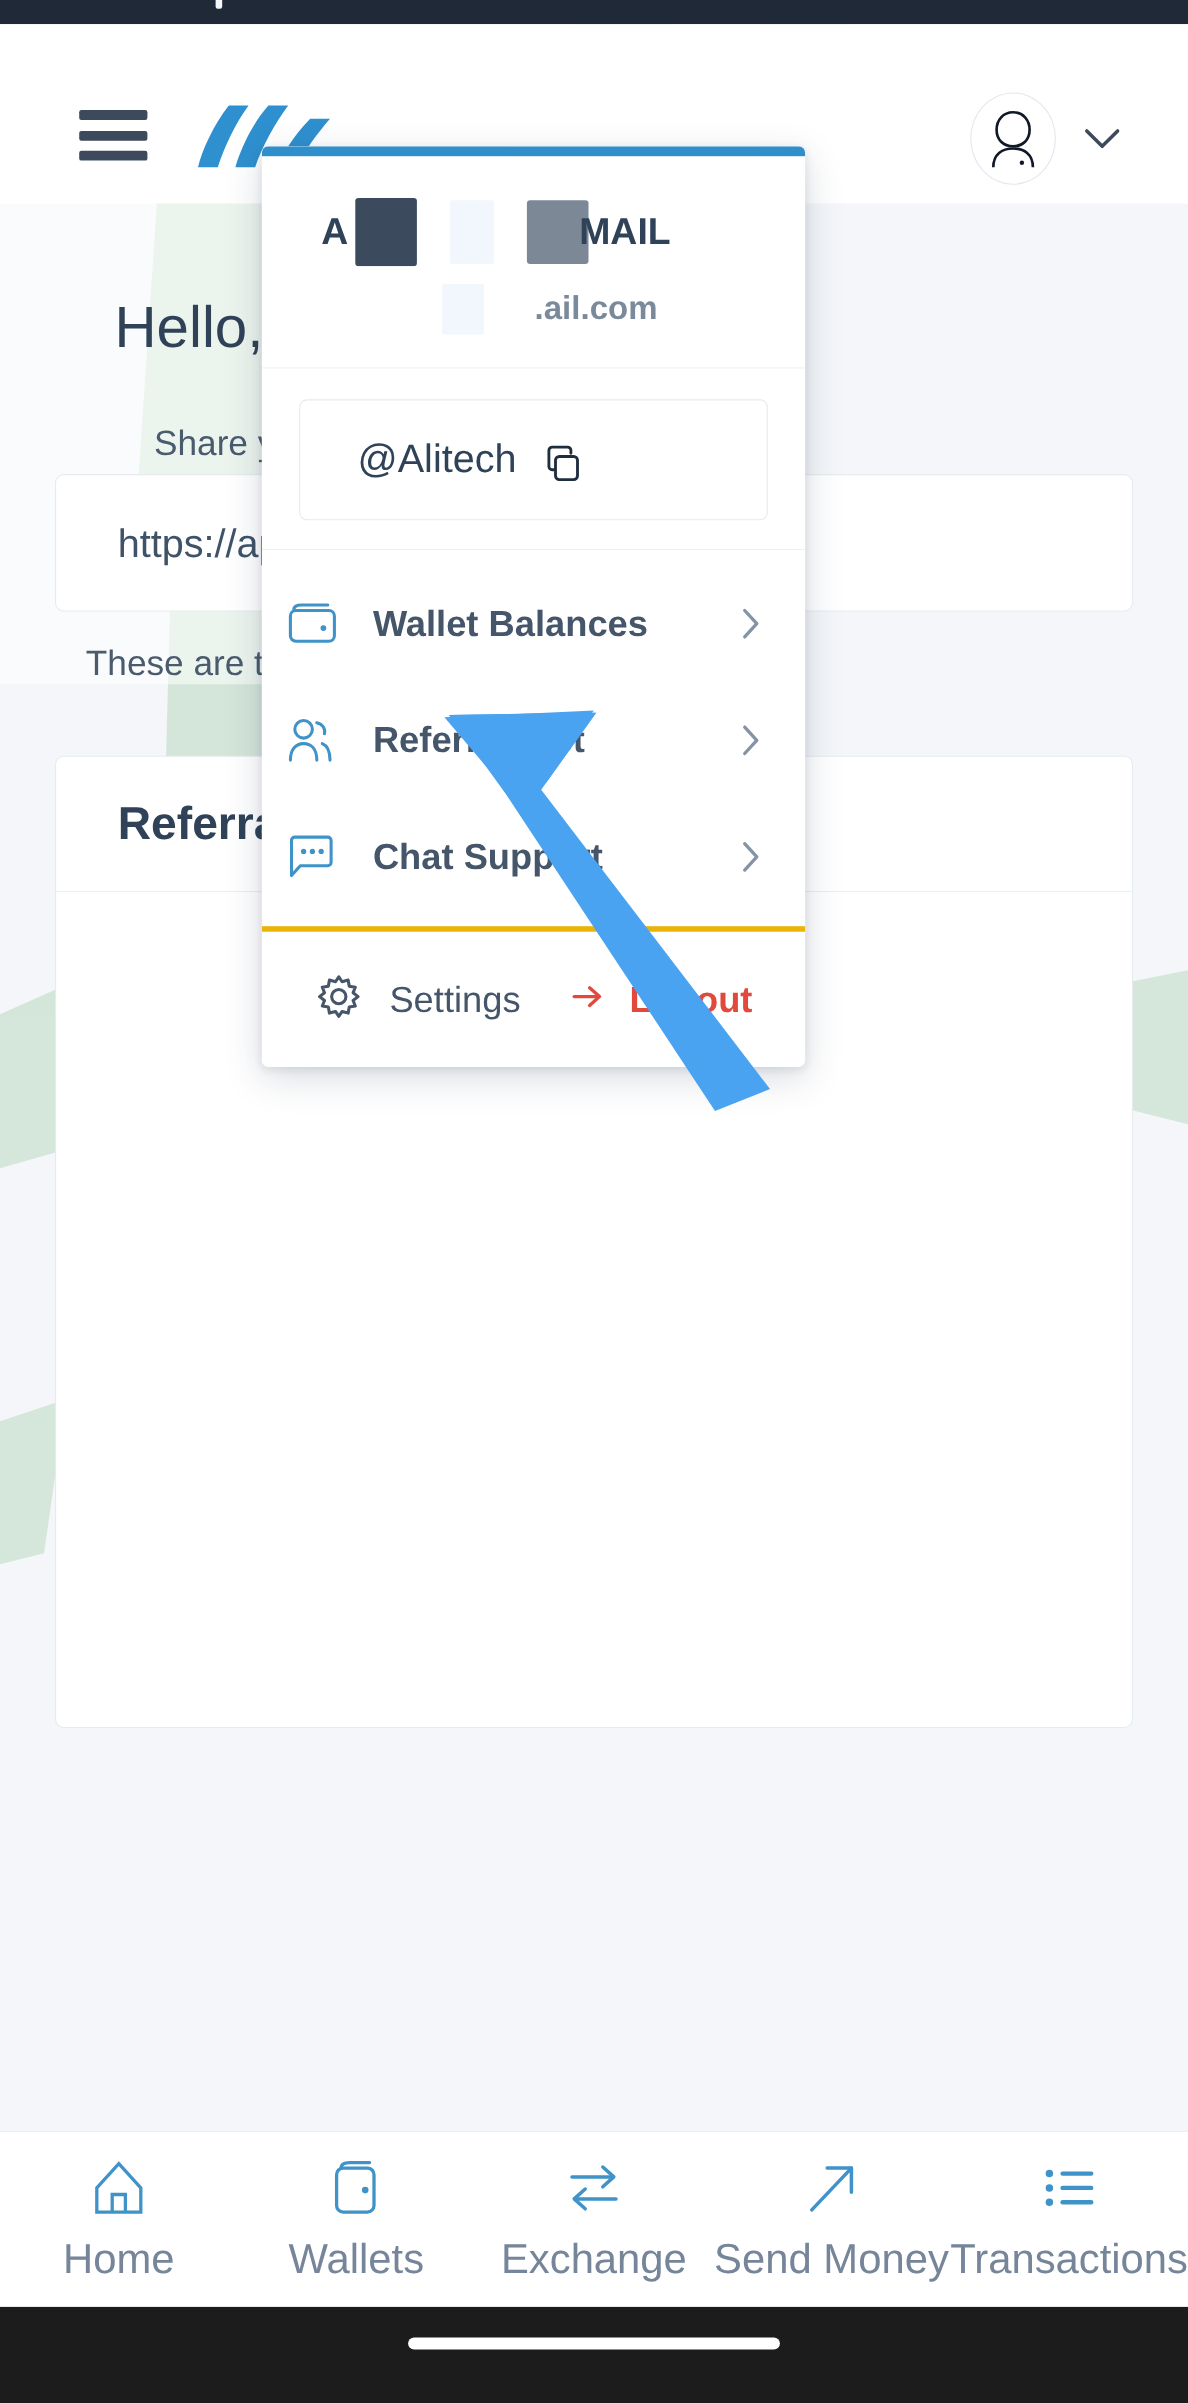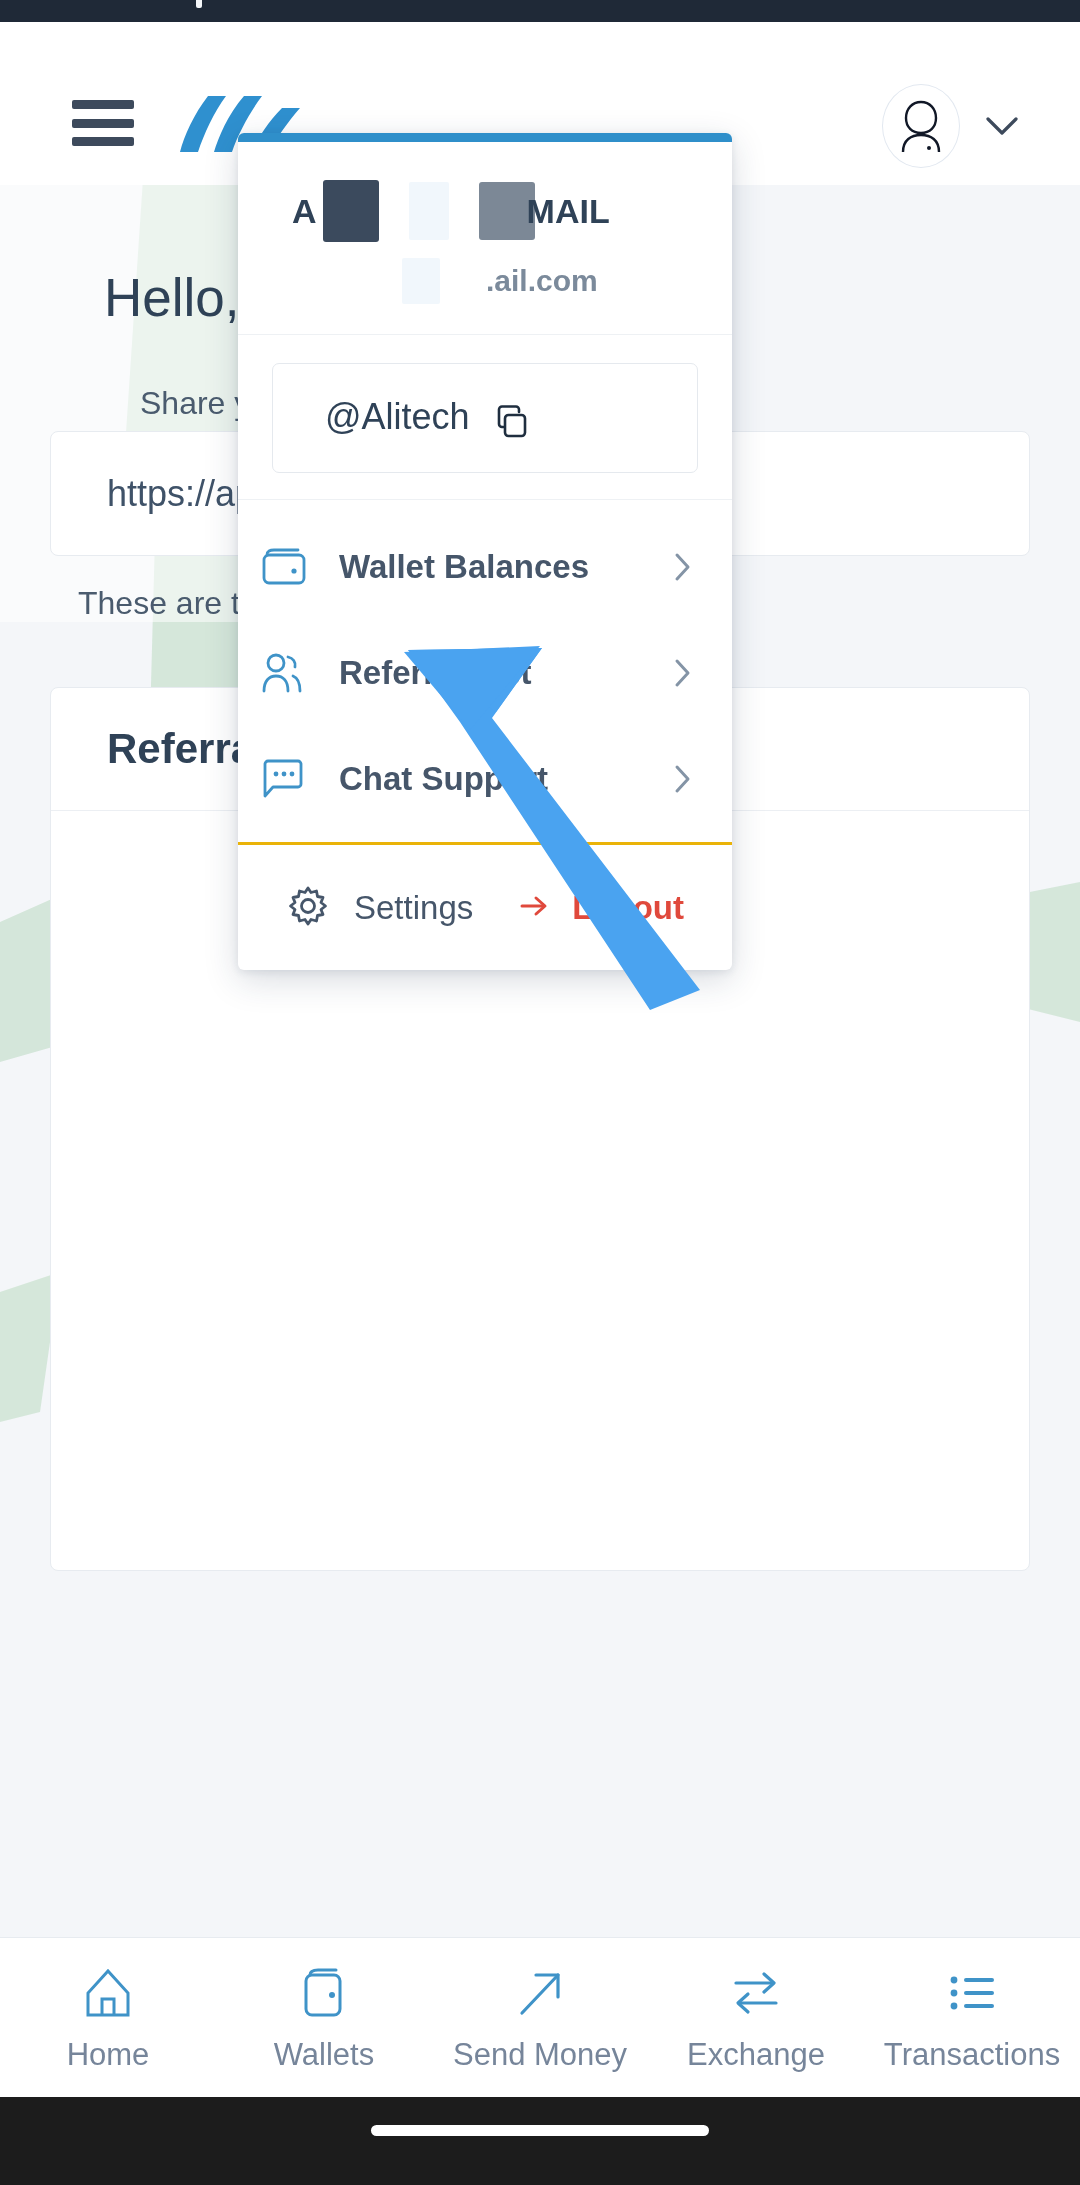--- a/index.html
+++ b/index.html
@@ -126,41 +126,41 @@
   .dd-taglabel { margin-top: 14px; font-size: 27px; color: #8794a4; }
   .dd-items { border-top: 1px solid #eef1f4; padding: 14px 0 10px 0; }
   .dd-item {
     height: 106px; display: flex; align-items: center;
     padding: 0 40px 0 23px; cursor: pointer;
   }
   .dd-item .ico { width: 56px; display: flex; align-items: center; }
   .dd-item .lbl { flex: 1; font-size: 33px; font-weight: bold; color: #46566a; margin-left: 22px; }
   .dd-item .chev { display: flex; align-items: center; }
   .dd-footer {
-    border-top: 3px solid #eab308; height: 128px;
+    border-top: 5px solid #eab308; height: 128px;
     display: flex; align-items: center; justify-content: space-between;
     padding: 0 48px 0 50px;
   }
   .dd-settings { display: flex; align-items: center; cursor: pointer; }
   .dd-settings .lbl { font-size: 33px; color: #46566a; margin-left: 26px; }
   .dd-logout { display: flex; align-items: center; cursor: pointer; }
   .dd-logout .lbl { font-size: 33px; font-weight: bold; color: #e0493c; margin-left: 20px; }
 
   
   .pointer-arrow { position: absolute; left: 400px; top: 590px; z-index: 40; pointer-events: none; }
 
   
   .tabbar {
     position: absolute; left: 0; bottom: 88px; width: 1080px; height: 160px;
     background: #ffffff; border-top: 1px solid #e7ebf0;
     display: flex; align-items: center; z-index: 6;
   }
   .tab { flex: 1; display: flex; flex-direction: column; align-items: center; justify-content: center; cursor: pointer; }
   .tab .ico { height: 56px; display: flex; align-items: flex-end; }
-  .tab .lbl { margin-top: 18px; font-size: 31px; color: #76859a; white-space: nowrap; }
+  .tab .lbl { margin-top: 18px; font-size: 38px; color: #76859a; white-space: nowrap; }
 </style>
 </head>
 <body>
 
 <div id="app">
 
   <div class="bg-layer">
     <svg width="1080" height="1915" viewBox="0 0 1080 1915" xmlns="http://www.w3.org/2000/svg">
       <rect x="0" y="0" width="1080" height="1915" fill="#f4f6f9"></rect>
       <g fill="#cfe4d5" opacity="0.85">
@@ -352,37 +352,37 @@
           <path d="M12 8 C12 4 16 3 20 3 L38 3" fill="none" stroke="#3f93c8" stroke-width="3" stroke-linecap="round"></path>
           <circle cx="34" cy="28" r="3" fill="#3f93c8"></circle>
         </svg>
       </span>
       <span class="lbl">Wallets</span>
     </div>
 
     <div class="tab">
       <span class="ico">
         <svg width="52" height="52" viewBox="0 0 52 52" xmlns="http://www.w3.org/2000/svg">
-          <line x1="8" y1="46" x2="44" y2="8" stroke="#3f93c8" stroke-width="3.2" stroke-linecap="round"></line>
-          <polyline points="22,8 44,8 44,30" fill="none" stroke="#3f93c8" stroke-width="3.2" stroke-linecap="round" stroke-linejoin="round"></polyline>
-        </svg>
-      </span>
-      <span class="lbl">Send Money</span>
-    </div>
-
-    <div class="tab">
-      <span class="ico">
-        <svg width="52" height="52" viewBox="0 0 52 52" xmlns="http://www.w3.org/2000/svg">
           <line x1="6" y1="16" x2="42" y2="16" stroke="#3f93c8" stroke-width="3.2" stroke-linecap="round"></line>
           <polyline points="34,7 44,16 34,25" fill="none" stroke="#3f93c8" stroke-width="3.2" stroke-linecap="round" stroke-linejoin="round"></polyline>
           <line x1="46" y1="36" x2="10" y2="36" stroke="#3f93c8" stroke-width="3.2" stroke-linecap="round"></line>
           <polyline points="18,27 8,36 18,45" fill="none" stroke="#3f93c8" stroke-width="3.2" stroke-linecap="round" stroke-linejoin="round"></polyline>
         </svg>
       </span>
       <span class="lbl">Exchange</span>
+    </div>
+
+    <div class="tab">
+      <span class="ico">
+        <svg width="52" height="52" viewBox="0 0 52 52" xmlns="http://www.w3.org/2000/svg">
+          <line x1="8" y1="46" x2="44" y2="8" stroke="#3f93c8" stroke-width="3.2" stroke-linecap="round"></line>
+          <polyline points="22,8 44,8 44,30" fill="none" stroke="#3f93c8" stroke-width="3.2" stroke-linecap="round" stroke-linejoin="round"></polyline>
+        </svg>
+      </span>
+      <span class="lbl">Send Money</span>
     </div>
 
     <div class="tab">
       <span class="ico">
         <svg width="52" height="52" viewBox="0 0 52 52" xmlns="http://www.w3.org/2000/svg">
           <circle cx="8" cy="13" r="3.4" fill="#3f93c8"></circle>
           <circle cx="8" cy="26" r="3.4" fill="#3f93c8"></circle>
           <circle cx="8" cy="39" r="3.4" fill="#3f93c8"></circle>
           <line x1="20" y1="13" x2="46" y2="13" stroke="#3f93c8" stroke-width="4" stroke-linecap="round"></line>
           <line x1="20" y1="26" x2="46" y2="26" stroke="#3f93c8" stroke-width="4" stroke-linecap="round"></line>

